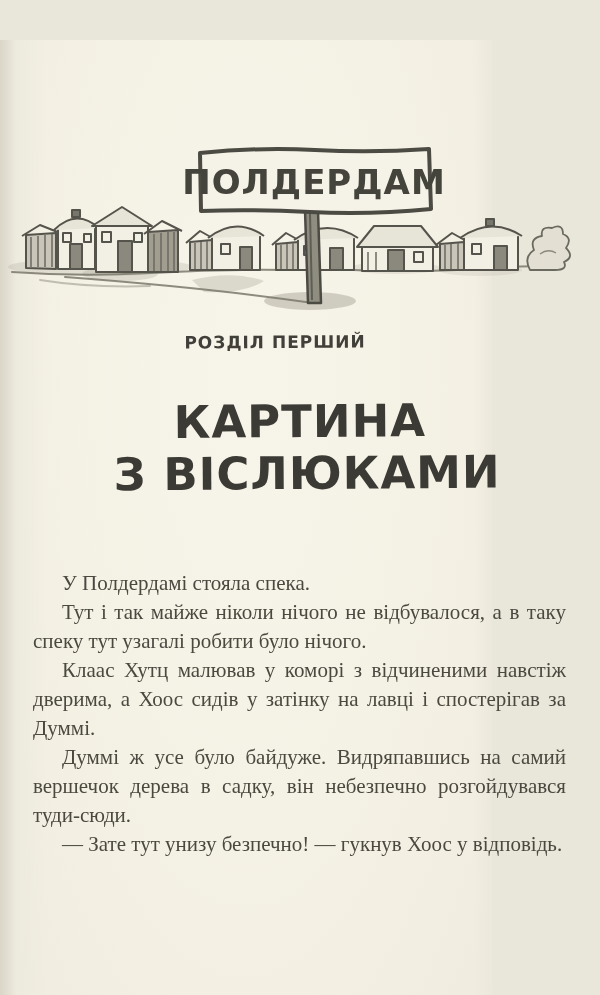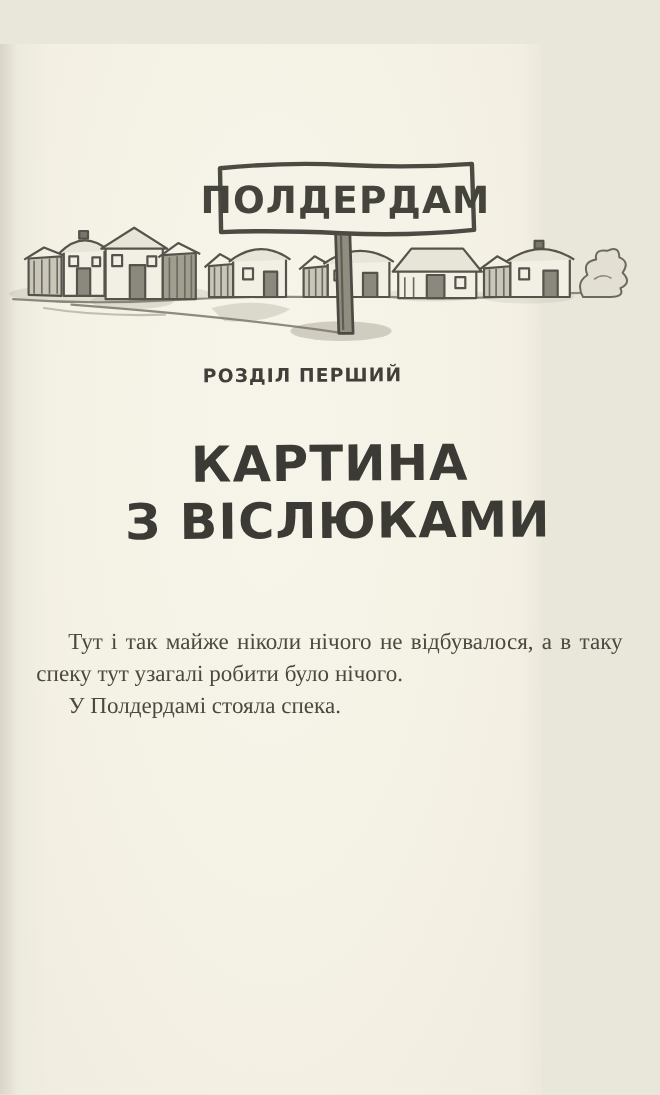--- a/index.html
+++ b/index.html
@@ -161,19 +161,22 @@
       <path d="M200 33 Q 260 27 315 30 Q 372 33 429 29 L 431 89 Q 370 95 310 92 Q 250 89 201 91 Z" fill="#f5f2e7" stroke="#4c4b43" stroke-width="4" stroke-linejoin="round"></path>
       <text class="sketch-text" x="314" y="74" text-anchor="middle" font-size="34" letter-spacing="1" fill="#45443c">ПОЛДЕРДАМ</text>
     </g>
   </svg>
 
   <div class="kicker">РОЗДІЛ ПЕРШИЙ</div>
 
   <h1 class="title"><span>КАРТИНА</span><span class="line2">З ВІСЛЮКАМИ</span></h1>
 
   <div class="body-text">
+    <p>У Полдердамі стояла спека.</p>
     <p>Тут і так майже ніколи нічого не відбувалося, а в таку спеку тут узагалі робити було нічого.</p>
-    <p>У Полдердамі стояла спека.</p>
+    <p>Клаас Хутц малював у коморі з відчиненими навстіж дверима, а Хоос сидів у затінку на лавці і спостерігав за Думмі.</p>
+    <p>Думмі ж усе було байдуже. Видряпавшись на самий вершечок дерева в садку, він небезпечно розгойдувався туди-сюди.</p>
+    <p>— Зате тут унизу безпечно! — гукнув Хоос у відповідь.</p>
   </div>
 
   <div class="page-number">~11~</div>
 
 </div>
 
 </body></html>

